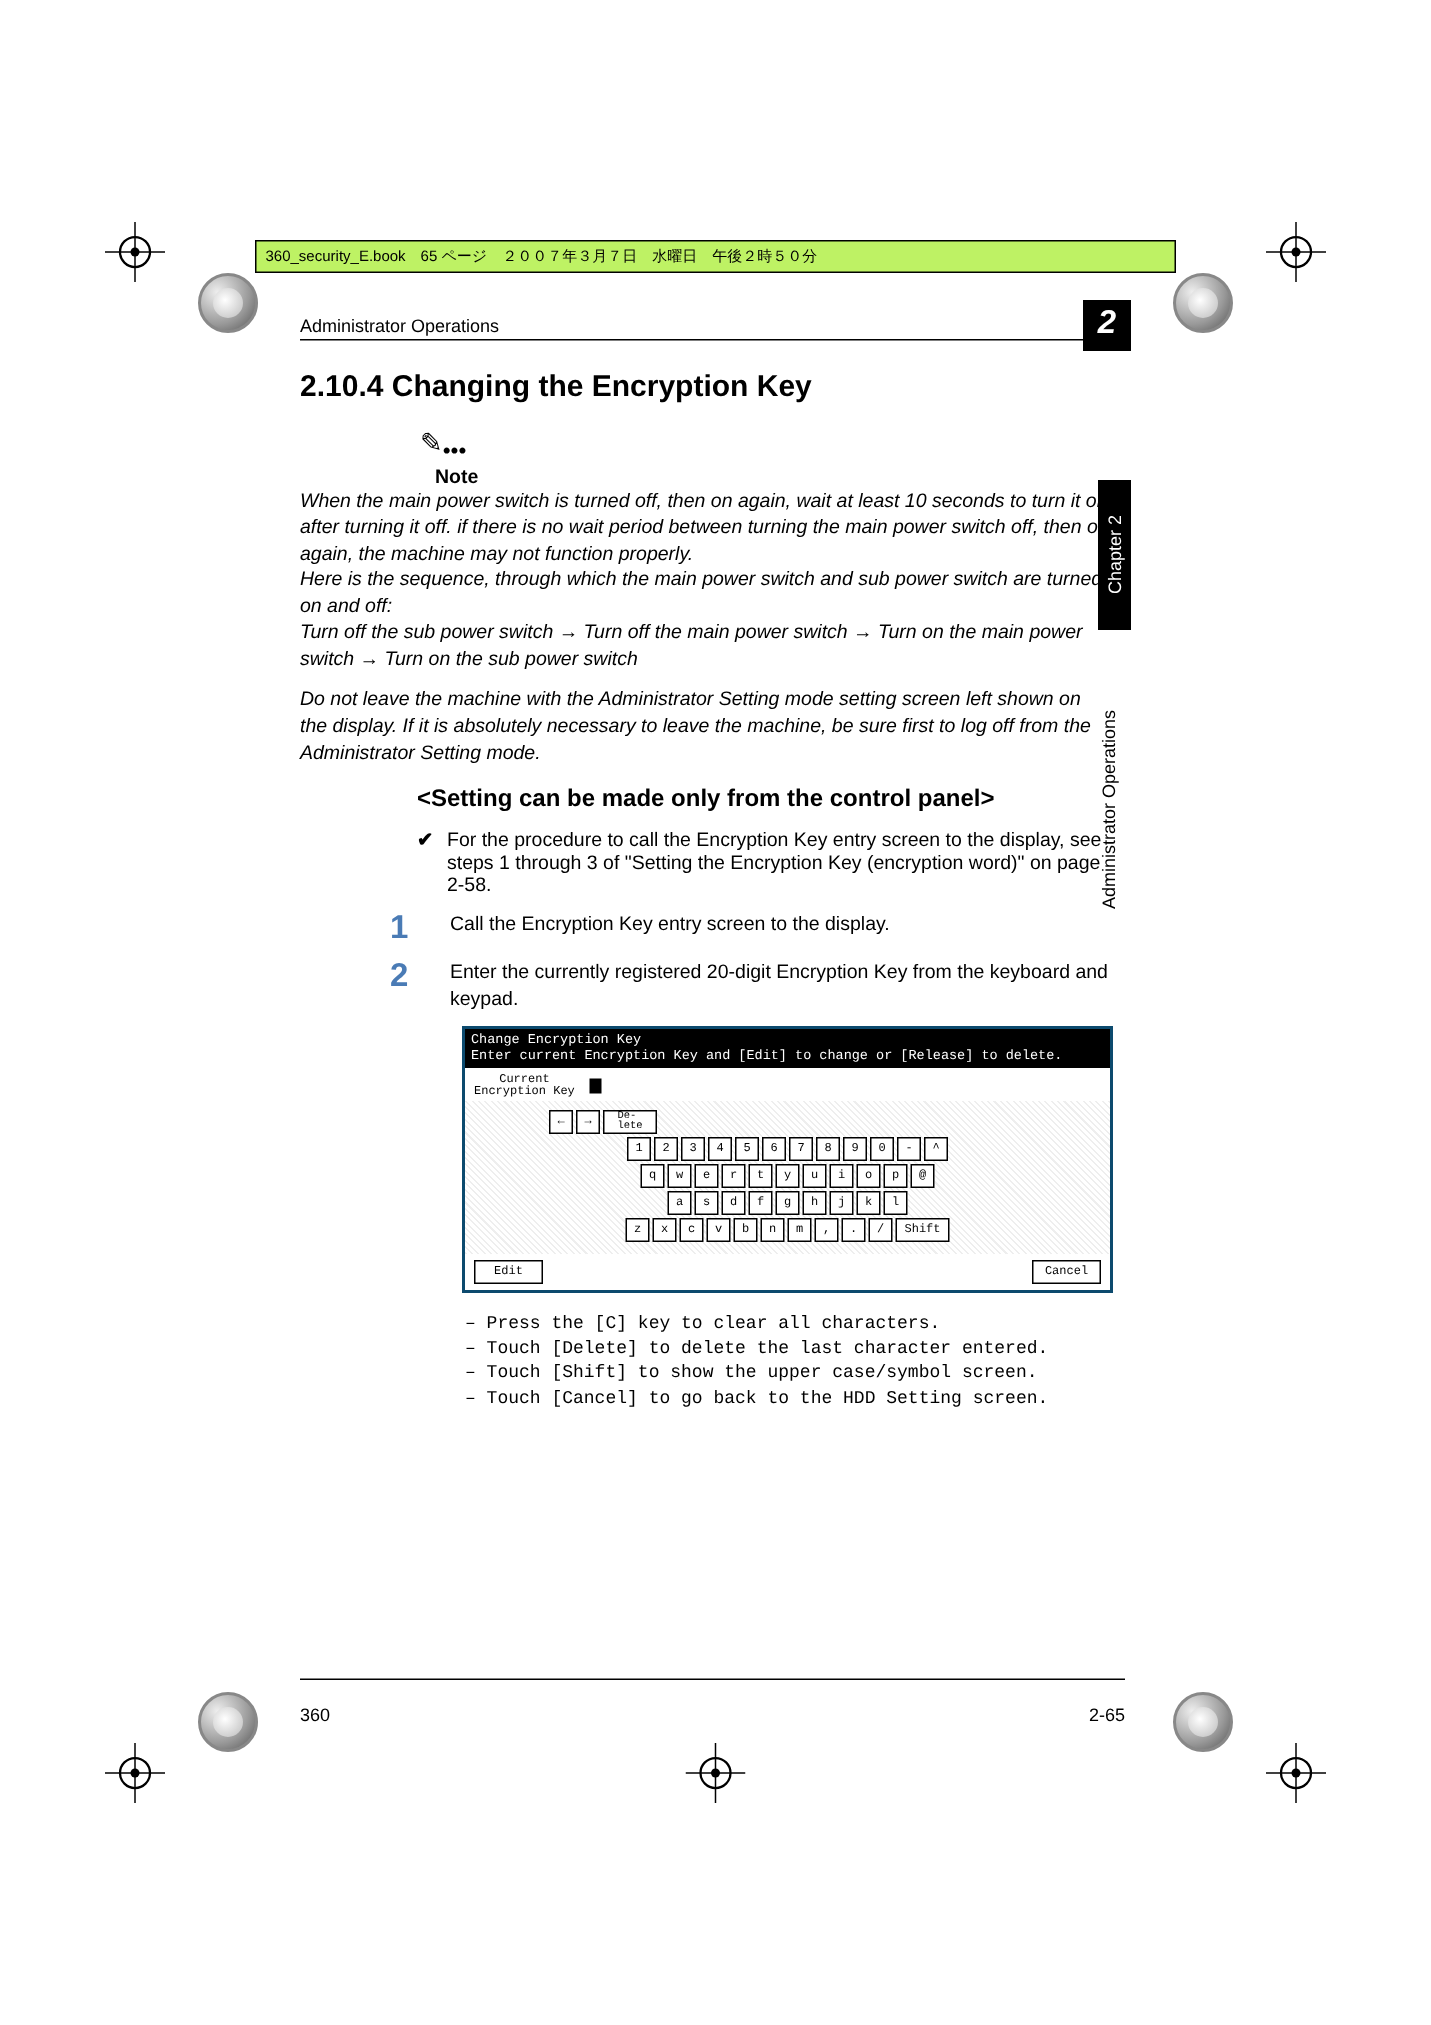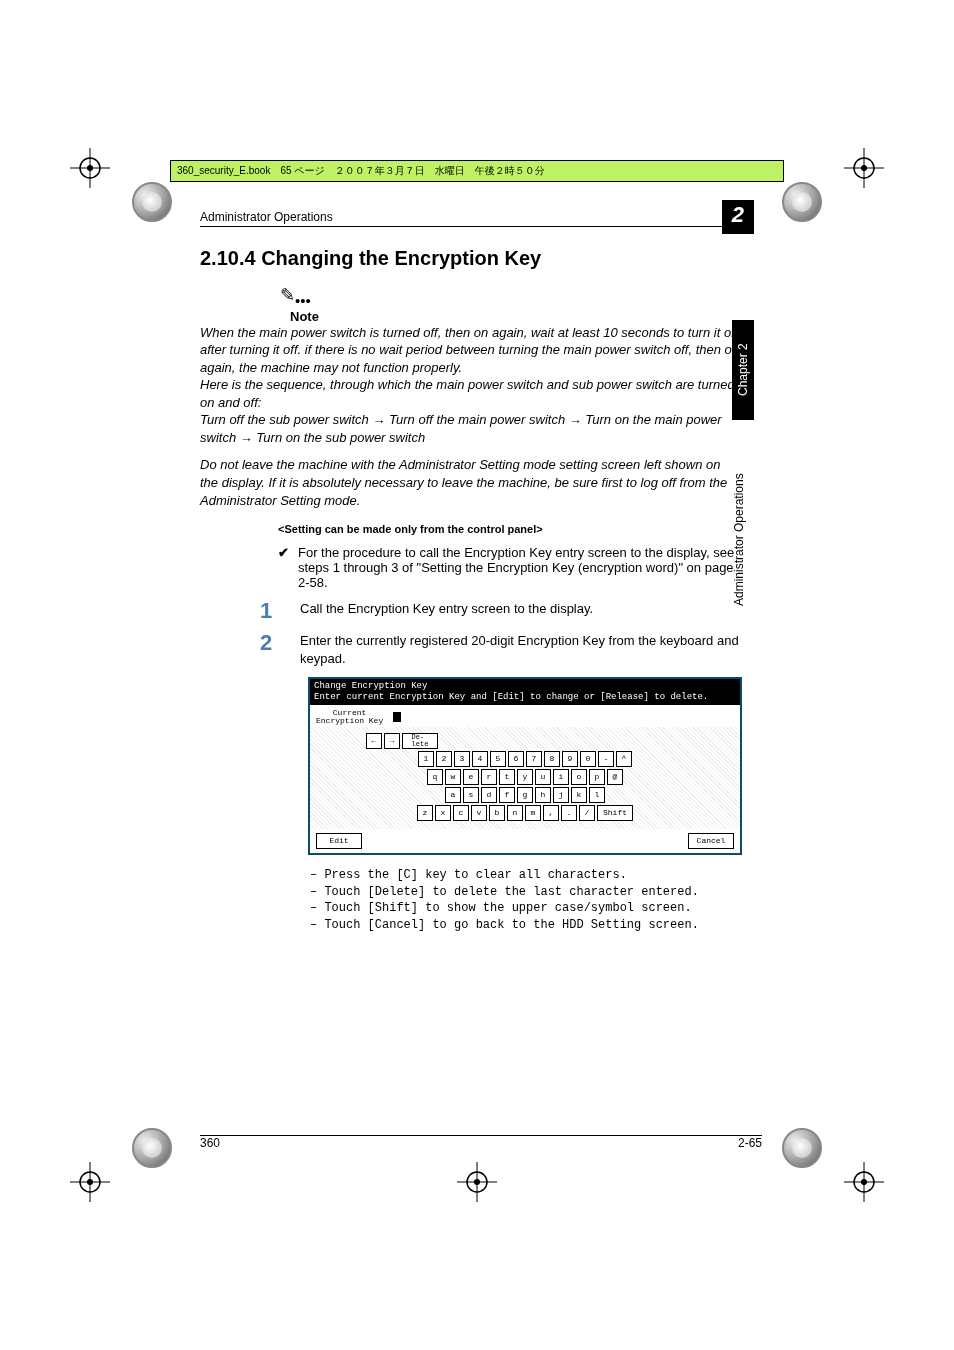--- a/index.html
+++ b/index.html
@@ -103,21 +103,21 @@
     font-size: 13px;
   }
   .notebody {
     font-style: italic;
     font-size: 13px;
     line-height: 1.35;
   }
   .setting-head {
     font-weight: bold;
     margin: 14px 0 10px 78px;
-    font-size: 11px;
+    font-size: 16px;
   }
   .check-para {
     display: flex;
     margin-left: 78px;
     margin-bottom: 10px;
   }
   .checkmark {
     flex: 0 0 20px;
     font-weight: bold;
   }
@@ -211,25 +211,25 @@
   .panel .key.wider { min-width:44px; }
   .panel .bot {
     padding: 4px 6px;
     display:flex; justify-content:space-between;
   }
   
   .footer {
     position: absolute;
     bottom: 200px;
     left: 200px;
-    right: 192px;
+    right: 204px;
     border-top: 1px solid #000;
     font-size: 12px;
     display:flex; justify-content:space-between;
-    padding-top:0;
+    padding-top:16px;
   }
 </style>
 </head>
 <body>
 
 <div class="regmark reg-tl">
   <svg viewBox="0 0 40 40">
       <circle cx="20" cy="20" r="10" fill="none" stroke="#000" stroke-width="1.5"></circle>
       <line x1="20" y1="0" x2="20" y2="40" stroke="#000"></line>
       <line x1="0" y1="20" x2="40" y2="20" stroke="#000"></line>

